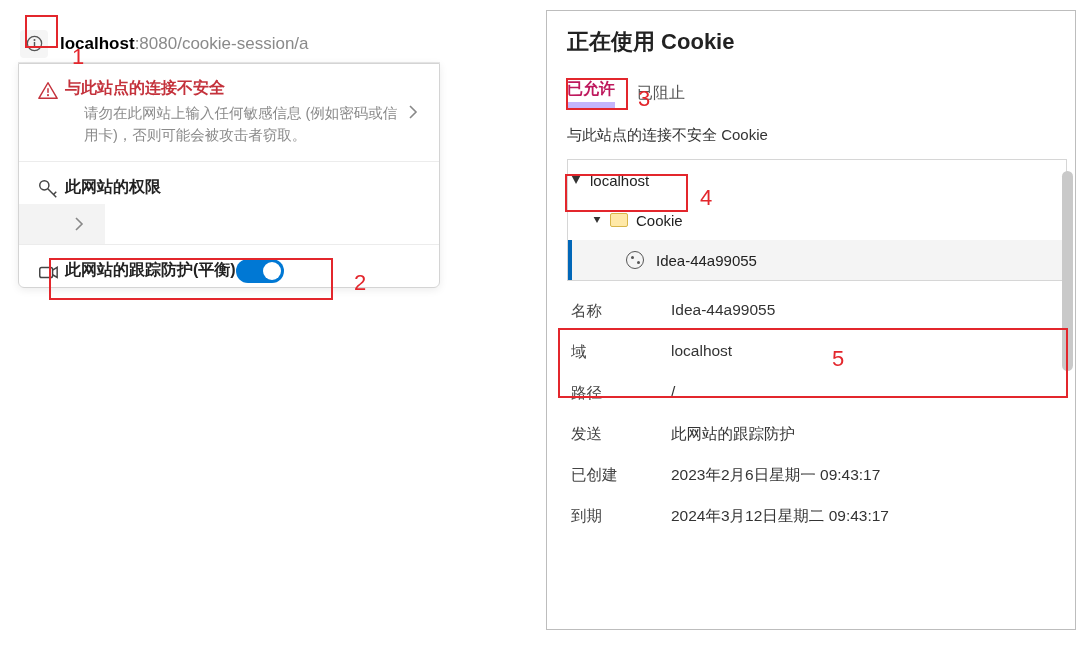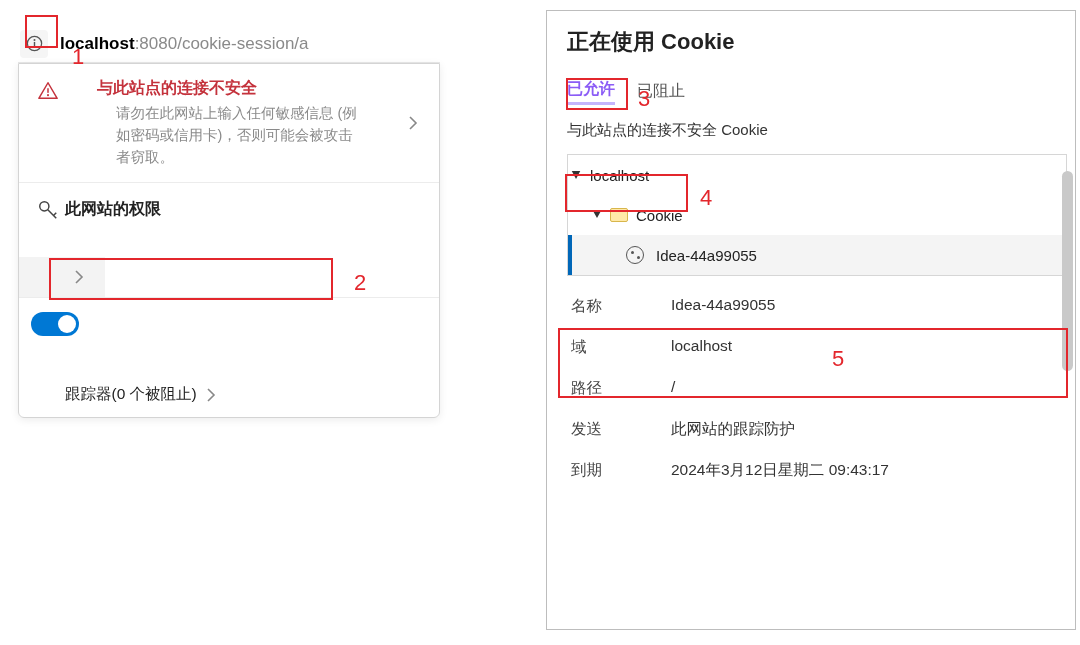--- a/index.html
+++ b/index.html
@@ -12,36 +12,36 @@
   .redbox { border:2.5px solid #e3262c; }
   .redtext { color:#e3262c; font-size:22px; font-weight:400; position:absolute;}
   .addr-url { padding-left:12px; font-size:17px; }
   .addr-url .host { color:#000; font-weight:600;}
   .addr-url .port { color:#8a8a8a;}
   .addr-url .path { color:#8a8a8a;}
   .leftbody { border:1px solid #d4d4d4; border-radius:0 0 6px 6px; box-shadow:0 2px 8px rgba(0,0,0,0.08);}
   .head-row { display:flex; align-items:center; justify-content:space-between; height:52px; padding:0 14px 0 16px; border-bottom:1px solid #ececec;}
   .head-row .title { font-weight:700; font-size:17px; }
   .close-btn { width:34px; height:34px; border:1px solid #888; display:flex; align-items:center; justify-content:center; background:#fff; cursor:pointer;}
-  .row { display:flex; align-items:flex-start; padding:14px 12px 14px 12px; position:relative;gap:32px; }
+  .row { display:flex; align-items:flex-start; padding:14px 12px 14px 12px; position:relative; }
   .row + .row { border-top:1px solid #ececec;}
   .row .icon-col { width:34px; display:flex; justify-content:center; padding-top:2px;}
   .row .content-col { flex:1; }
   .row .chev { width:28px; display:flex; align-items:center; justify-content:center; color:#777; align-self:center;}
   .danger-title { color:#c4323c; font-weight:600; font-size:16px;}
   .muted { color:#8a8a8a; font-size:14.5px; line-height:1.5; margin-top:4px;margin-left:19px;}
   .sub { font-size:15.5px; padding:12px 12px 12px 46px; display:flex; align-items:center; justify-content:space-between;}
   .toggle { width:48px; height:24px; background:#0078d4; border-radius:14px; position:relative;}
   .toggle::after { content:""; position:absolute; right:3px; top:3px; width:18px; height:18px; background:#fff; border-radius:50%;}
   .bold { font-weight:700; font-size:16px;}
   
   .rp-title { font-weight:700; font-size:22px; padding:16px 20px 20px 20px;}
   .tabs { display:flex; padding-left:20px; align-items:center; position:relative;}
   .tab { font-size:16px; padding:2px 0; color:#555; }
-  .tab.active { color:#8b5cf6; font-weight:600; border-bottom:3px solid #c4b5fd;}
+  .tab.active { color:#be185d; font-weight:600; border-bottom:8px solid #c4b5fd;}
   .tabgap { width:22px;}
   .desc { padding:16px 20px 8px 20px; color:#333;}
   .tree { margin:6px 8px 0 20px; border:1px solid #d6d6d6;}
   .tree-row { display:flex; align-items:center; height:40px; padding-left:4px;}
   .tree-row.lv1 { padding-left:26px;}
   .tree-row.lv2 { padding-left:58px; position:relative; background:#f4f4f4;}
   .tree-row.lv2::before{content:"";position:absolute;left:0;top:0;bottom:0;width:4px;background:#0067b8;}
   .folder { width:18px; height:14px; background:#ffe9a8; border:1px solid #d8b64b; margin-right:8px; border-radius:2px;}
   .tri { display:inline-block; width:0; height:0; border-left:8px solid #333; border-top:5px solid transparent; border-bottom:5px solid transparent; transform:rotate(90deg) scaleY(0.85); margin-right:10px;}
   .tri.sm{border-left:6px solid #333; border-top:4px solid transparent; border-bottom:4px solid transparent;}
@@ -117,29 +117,30 @@
         <span class="chev">
           <svg width="10" height="16" viewBox="0 0 10 16">
               <path d="M2 2 L8 8 L2 14" fill="none" stroke="#888" stroke-width="1.6"></path>
             </svg>
         </span>
       </div>
     </div>
 
     <div class="row" style="flex-direction:column; padding:0; border-top:1px solid #ececec;">
       <div style="display:flex; align-items:center; padding:14px 16px 4px 12px; justify-content:space-between;">
+        <div style="display:flex; align-items:center;">
+          <div class="icon-col">
+            <svg width="22" height="22" viewBox="0 0 24 24">
+                <rect x="3" y="7" width="14" height="11" rx="2" fill="none" stroke="#444" stroke-width="1.6"></rect>
+                <path d="M17 10 L22 7 V18 L17 15" fill="none" stroke="#444" stroke-width="1.6"></path>
+              </svg>
+          </div>
+          <div class="bold">此网站的跟踪防护(平衡)</div>
+        </div>
         <div class="toggle"></div>
-      </div>
-      <div class="sub">
-        <span>跟踪器(0 个被阻止)</span>
-        <span class="chev">
-          <svg width="10" height="16" viewBox="0 0 10 16">
-              <path d="M2 2 L8 8 L2 14" fill="none" stroke="#888" stroke-width="1.6"></path>
-            </svg>
-        </span>
       </div>
     </div>
   </div>
 </div>
 
 <div class="panel right-panel">
   <div class="rp-title">正在使用 Cookie</div>
   <div class="tabs">
     <div class="tab active">已允许</div>
     <div class="tabgap"></div>
@@ -174,20 +175,24 @@
     </div>
   <div class="kv">
       <div class="k">路径</div>
       <div class="v">/</div>
     </div>
   <div class="kv">
       <div class="k">发送</div>
       <div class="v">此网站的跟踪防护</div>
     </div>
   <div class="kv">
+      <div class="k">已创建</div>
+      <div class="v">2023年2月6日星期一 09:43:17</div>
+    </div>
+  <div class="kv">
       <div class="k">到期</div>
       <div class="v">2024年3月12日星期二 09:43:17</div>
     </div>
 
   <div class="scrollbar"></div>
 </div>
 
 <div class="redbox box-info"></div>
 <div class="redbox box-cookie"></div>
 <div class="redbox box-allow"></div>

